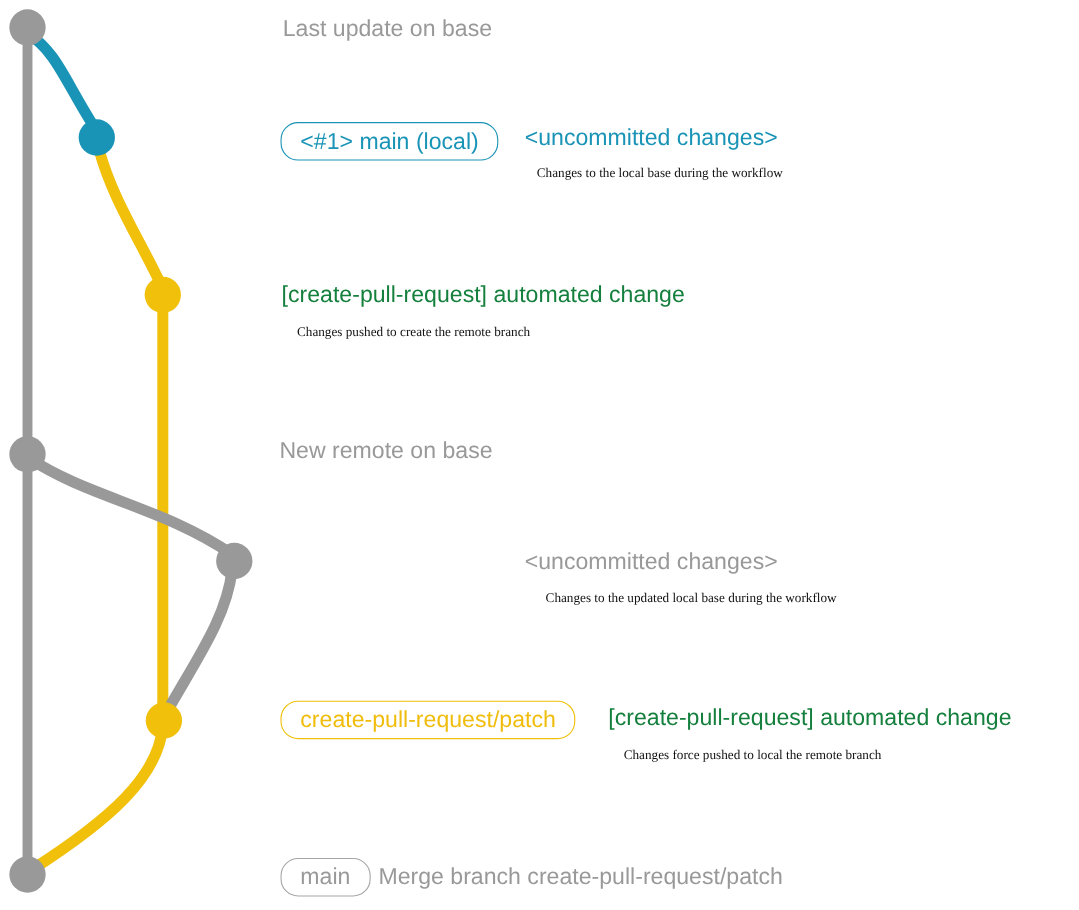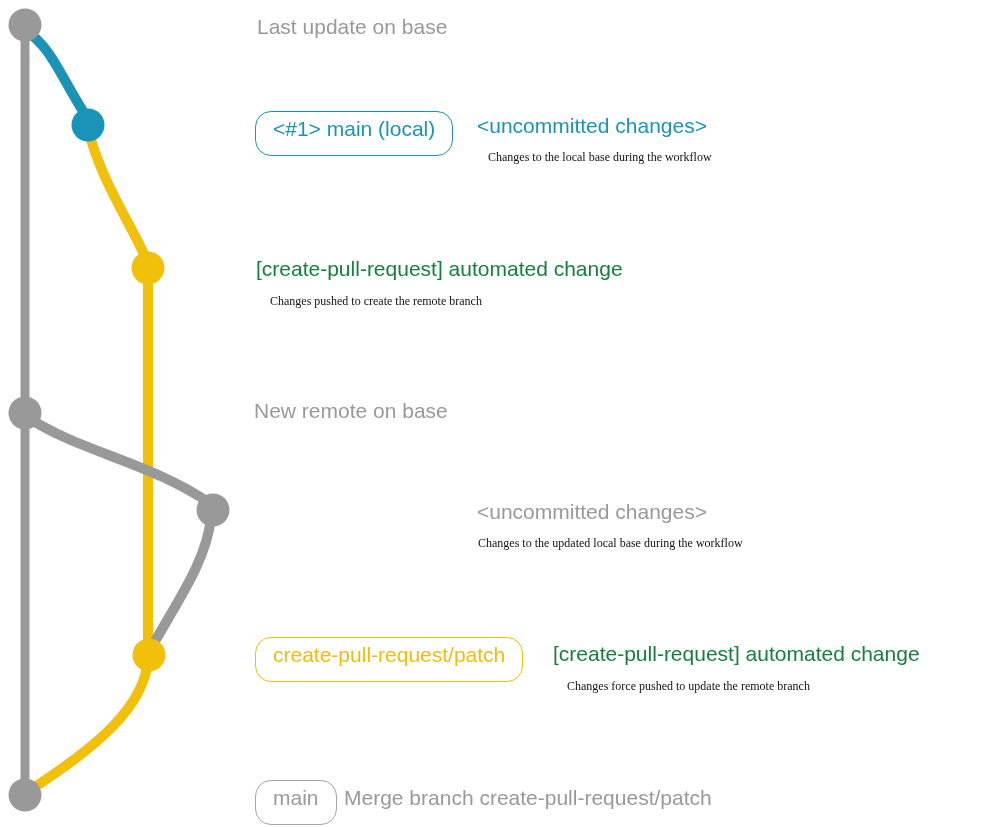--- a/index.html
+++ b/index.html
@@ -36,21 +36,21 @@
     position: absolute;
     font-family: "Liberation Serif", serif;
     font-size: 12px;
     color: #111111;
     white-space: nowrap;
     transform: translateY(-50%);
     line-height: 1;
   }
   .badge {
     position: absolute;
-    height: 45px;
+    height: 35px;
     line-height: 33px;
     padding: 0 17px;
     border-radius: 16px;
     border: 1.5px solid;
     font-size: 21px;
     white-space: nowrap;
     box-sizing: border-box;
     background: #ffffff;
   }
   .badge.teal   { border-color: #1a94b6; color: #1a94b6; }
@@ -89,22 +89,22 @@
   <div class="badge teal" style="left:255px; top:111px;">&lt;#1&gt; main (local)</div>
   <div class="lbl teal" style="left:477px; top:125px;">&lt;uncommitted changes&gt;</div>
   <div class="caption" style="left:488px; top:157px;">Changes to the local base during the workflow</div>
 
   <div class="lbl yellow" style="left:256px; top:268px;">[create-pull-request] automated change</div>
   <div class="caption" style="left:270px; top:301px;">Changes pushed to create the remote branch</div>
 
   <div class="lbl gray" style="left:254px; top:410px;">New remote on base</div>
 
   <div class="lbl gray" style="left:477px; top:511px;">&lt;uncommitted changes&gt;</div>
-  <div class="caption" style="left:478px; top:543px;">Changes to the updated local base during the workflow</div>
+  <div class="caption" style="left:496px; top:543px;">Changes to the updated local base during the workflow</div>
 
   <div class="badge yellow" style="left:255px; top:637px;">create-pull-request/patch</div>
   <div class="lbl yellow" style="left:553px; top:653px;">[create-pull-request] automated change</div>
-  <div class="caption" style="left:567px; top:686px;">Changes force pushed to update the remote branch</div>
+  <div class="caption" style="left:567px; top:686px;">Changes force pushed to local the remote branch</div>
 
   <div class="badge gray" style="left:255px; top:780px;">main</div>
   <div class="lbl gray" style="left:344px; top:797px;">Merge branch create-pull-request/patch</div>
 
 </div>
 
 </body></html>

